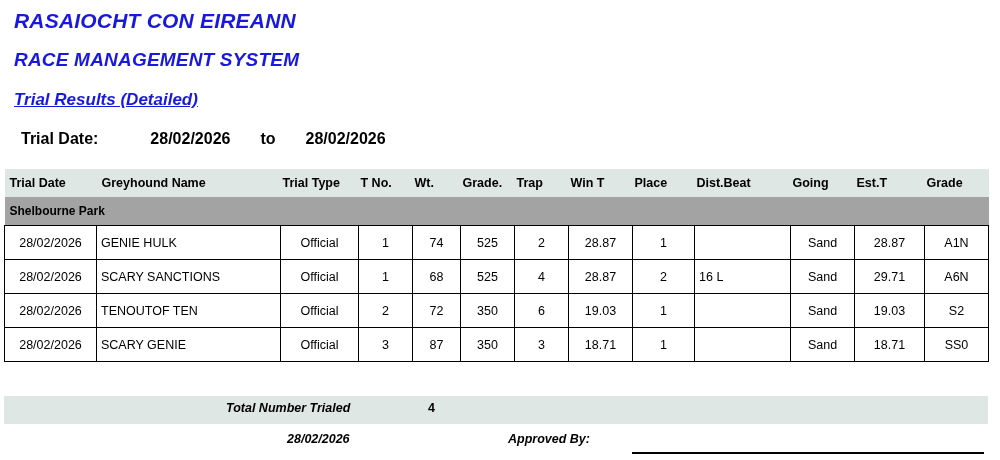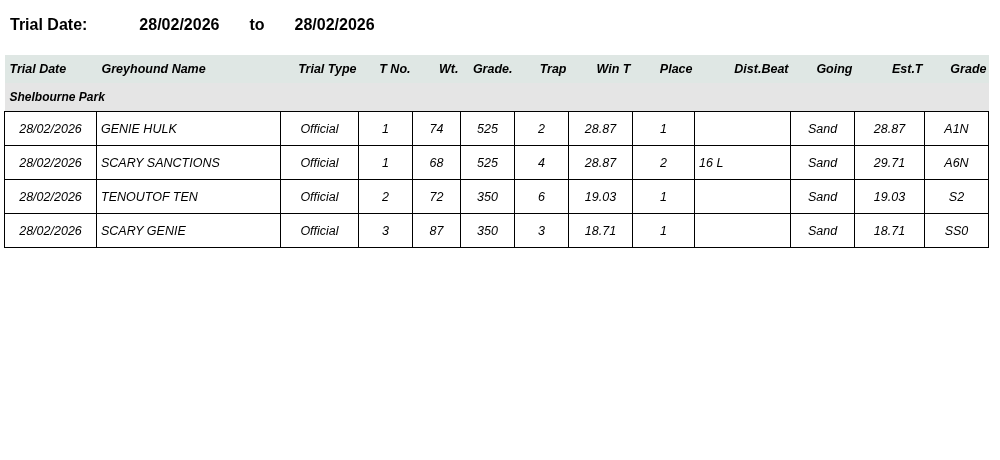--- a/index.html
+++ b/index.html
@@ -47,56 +47,55 @@
     font-size: 17px;
     color: #1818e0;
     text-decoration: underline;
     line-height: 28px;
     margin-top: 11px;
   }
 
   
   .date-line {
     margin-top: 16px;
-    padding-left: 10px;
+    padding-left: 21px;
     font-size: 16px;
     font-weight: bold;
     white-space: nowrap;
     height: 24px;
   }
   .date-line .lbl { display: inline-block; }
   .date-line .d1 { display: inline-block; margin-left: 52px; }
   .date-line .to { display: inline-block; margin-left: 30px; font-weight: bold; }
   .date-line .d2 { display: inline-block; margin-left: 30px; }
 
   
   table.results {
     margin-top: 15px;
     width: 984px;
     margin-left: 4px;
     border-collapse: collapse;
     font-size: 12.5px;
     table-layout: fixed;
-    font-style: italic;
   }
   table.results th {
     background: #dfe7e4;
     font-weight: bold;
     font-size: 12.5px;
     text-align: center;
     height: 28px;
     padding: 0 2px;
     border: none;
     white-space: nowrap;
   }
   table.results th.l { text-align: left; padding-left: 5px; }
-  table.results th.c { text-align: right; }
+  table.results th.c { text-align: left; }
 
   tr.venue-row td {
-    background: #e5e5e5;
+    background: #a3a3a3;
     font-weight: bold;
     font-size: 12px;
     height: 26px;
     padding-left: 5px;
     border: none;
   }
 
   tr.data-row td {
     height: 33px;
     border: 1px solid #000000;
@@ -172,20 +171,25 @@
     top: 28px;
     width: 352px;
     border-bottom: 2px solid #000000;
   }
 </style>
 </head>
 <body>
 
 <div class="page">
 
+  <div class="title-block">
+    <div class="title-main">RASAIOCHT CON EIREANN</div>
+    <div class="title-sub">RACE MANAGEMENT SYSTEM</div>
+    <div class="title-report">Trial Results (Detailed)</div>
+  </div>
 
   <div class="date-line">
     <span class="lbl">Trial Date:</span><span class="d1">28/02/2026</span><span class="to">to</span><span class="d2">28/02/2026</span>
   </div>
 
   <table class="results">
     <colgroup>
       <col style="width:92px">
       <col style="width:184px">
       <col style="width:78px">
@@ -283,14 +287,25 @@
         <td class="c"></td>
         <td class="c">Sand</td>
         <td class="c">18.71</td>
         <td class="c">SS0</td>
       </tr>
     </tbody>
   </table>
 
   <div class="blank-band"></div>
 
+  <div class="footer">
+    <div class="footer-bar">
+      <span class="total-label">Total Number Trialed</span>
+      <span class="total-value">4</span>
+    </div>
+    <div class="footer-row2">
+      <span class="print-date">28/02/2026</span>
+      <span class="approved">Approved By:</span>
+      <span class="sig-line"></span>
+    </div>
+  </div>
 
 </div>
 
 </body></html>

